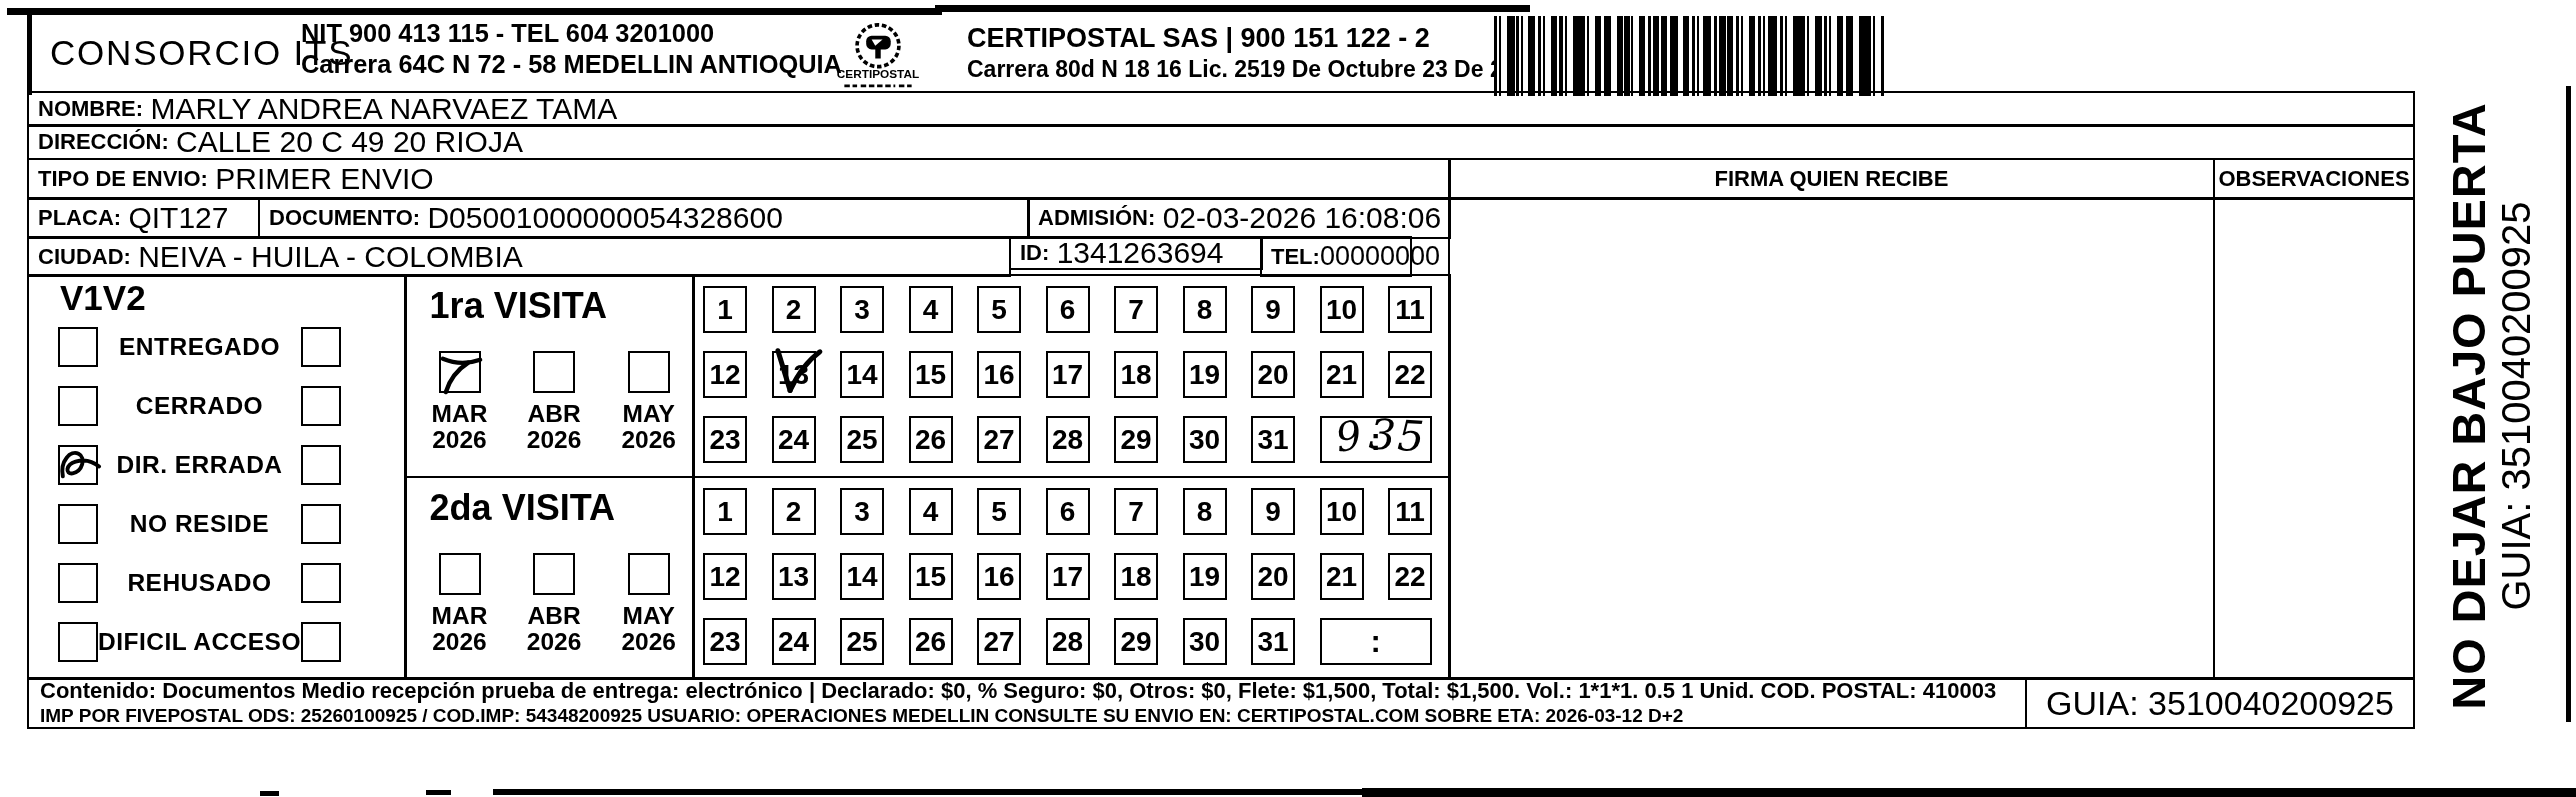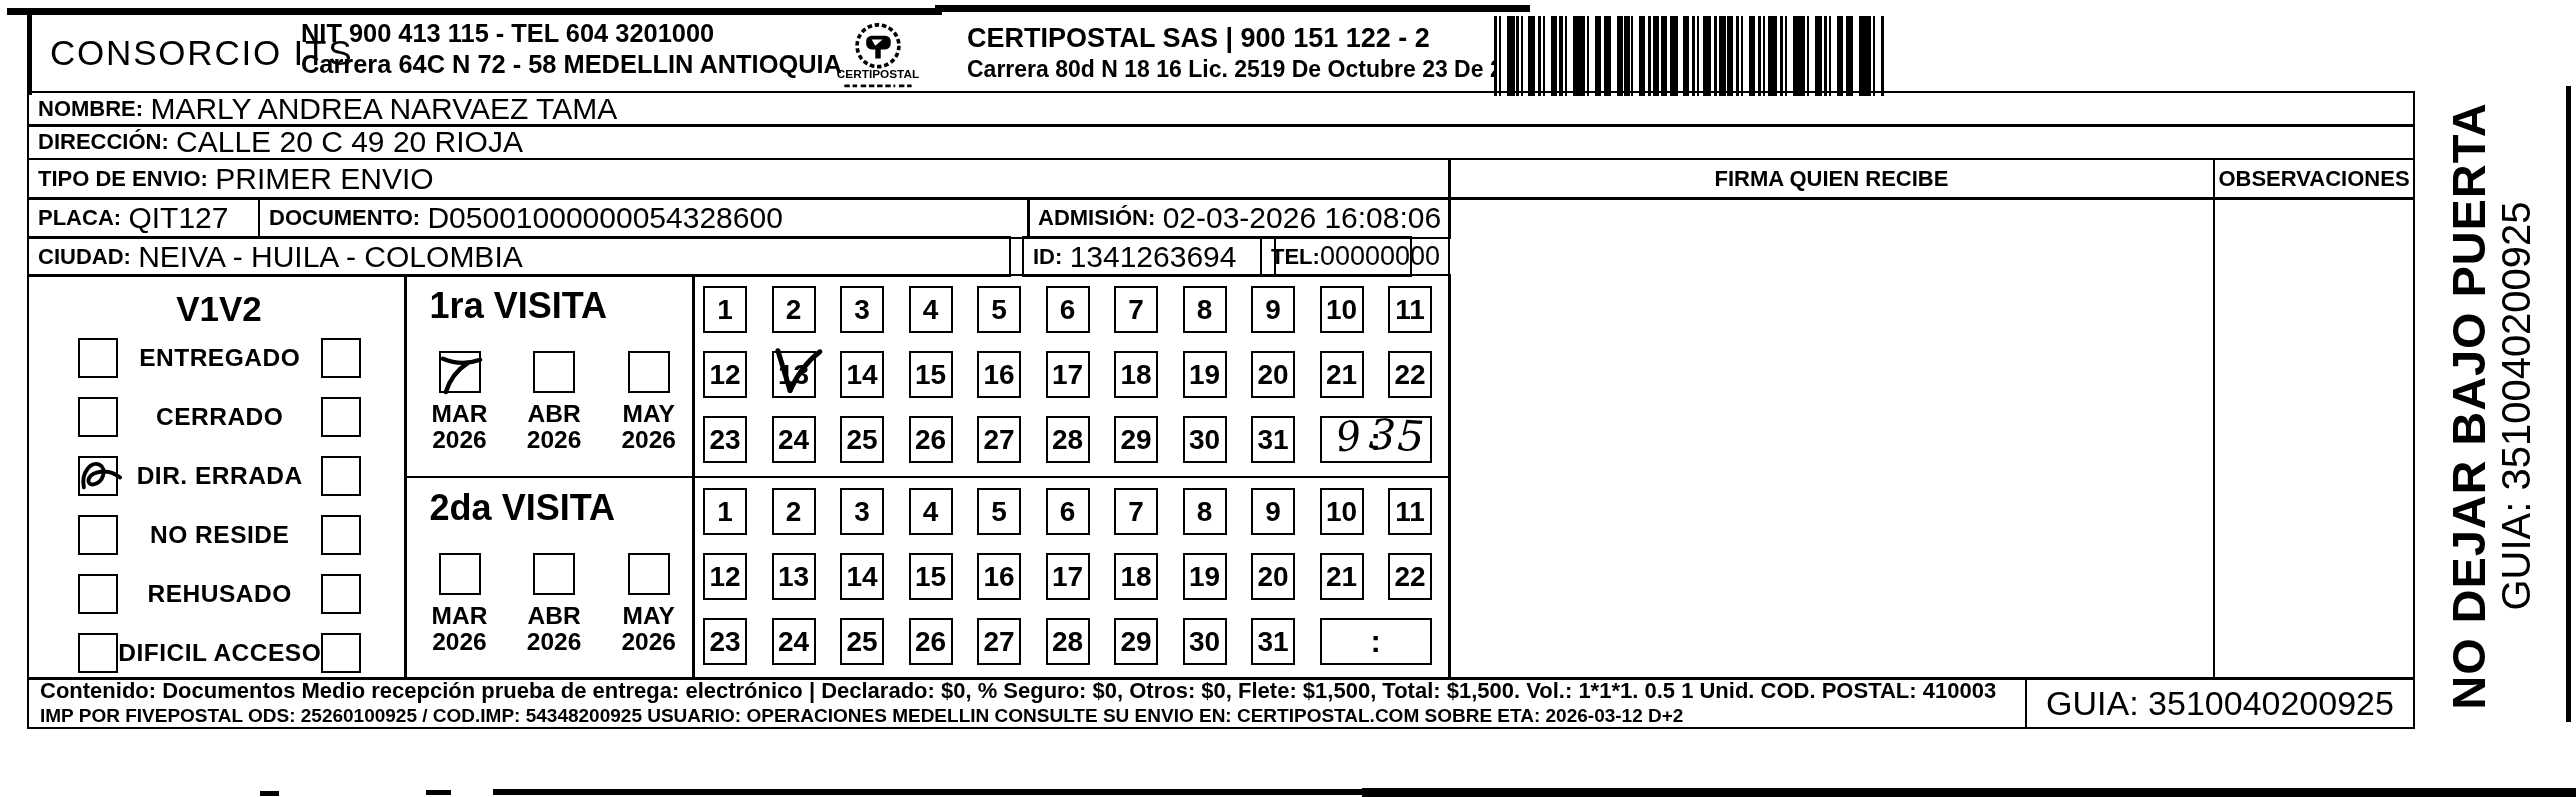--- a/index.html
+++ b/index.html
@@ -23,21 +23,21 @@
       repeating-linear-gradient(90deg,#fff 0 17px,#000 17px 21px,#fff 21px 34px,#000 34px 40px,#fff 40px 48px);
     background-blend-mode:multiply;}
 
   
   .cell{position:absolute;border:2.7px solid #000;display:flex;align-items:center;background:transparent;box-sizing:border-box;}
   .flabel{font-weight:700;font-size:22px;padding:0 7.3px 0 9px;white-space:nowrap;}
   .fvalue{font-size:30px;font-weight:400;white-space:nowrap;}
   .hdr-center{justify-content:center;font-weight:700;font-size:22px;}
 
   
-  .status-panel{flex-direction:column;align-items:center;padding:11px 0;}
+  .status-panel{flex-direction:column;align-items:flex-start;padding:0 0;}
   .sp-header{display:flex;justify-content:space-between;padding:1.8px 27px 0 31px;font-size:35px;font-weight:700;}
   .status-row{display:flex;align-items:center;padding:0 23.6px 0 29px;height:59px;}
   .status-label{flex:1;text-align:center;font-weight:700;font-size:24.5px;letter-spacing:0.5px;}
   .checkbox{width:40px;height:40px;border:2.7px solid #000;position:relative;box-sizing:border-box;flex:0 0 auto;}
   .checkbox svg{position:absolute;left:-3.6px;top:-5.4px;overflow:visible;}
 
   
   .visit-left{flex-direction:column;align-items:flex-start;justify-content:flex-start;}
   .visit-title{font-size:36px;font-weight:700;margin:9px 0 0 23.6px;}
   .months-row{display:flex;gap:23.6px;margin:23.6px 0 0 18px;}
@@ -139,21 +139,21 @@
   </div>
   <div class="cell" style="left:1027px;top:197px;width:424px;height:42px;">
     <span class="flabel">ADMISIÓN:</span>
     <span class="fvalue">02-03-2026 16:08:06</span>
   </div>
 
   <div class="cell" style="left:27px;top:236px;width:984px;height:41px;">
     <span class="flabel">CIUDAD:</span>
     <span class="fvalue">NEIVA - HUILA - COLOMBIA</span>
   </div>
-  <div class="cell" style="left:1009px;top:236px;width:254px;height:41px;margin-left:13px;">
+  <div class="cell" style="left:1009px;top:236px;width:254px;height:34px;">
     <span class="flabel">ID:</span>
     <span class="fvalue">1341263694</span>
   </div>
   <div class="cell" style="left:1260px;top:236px;width:152px;height:41px;">
     <span class="flabel" style="padding-right:0;">TEL:</span>
     <span class="fvalue" style="font-size:27px;">00000000</span>
   </div>
 
   <div class="cell status-panel" style="left:27px;top:274px;width:380px;height:406px;">
     <div class="sp-header">

